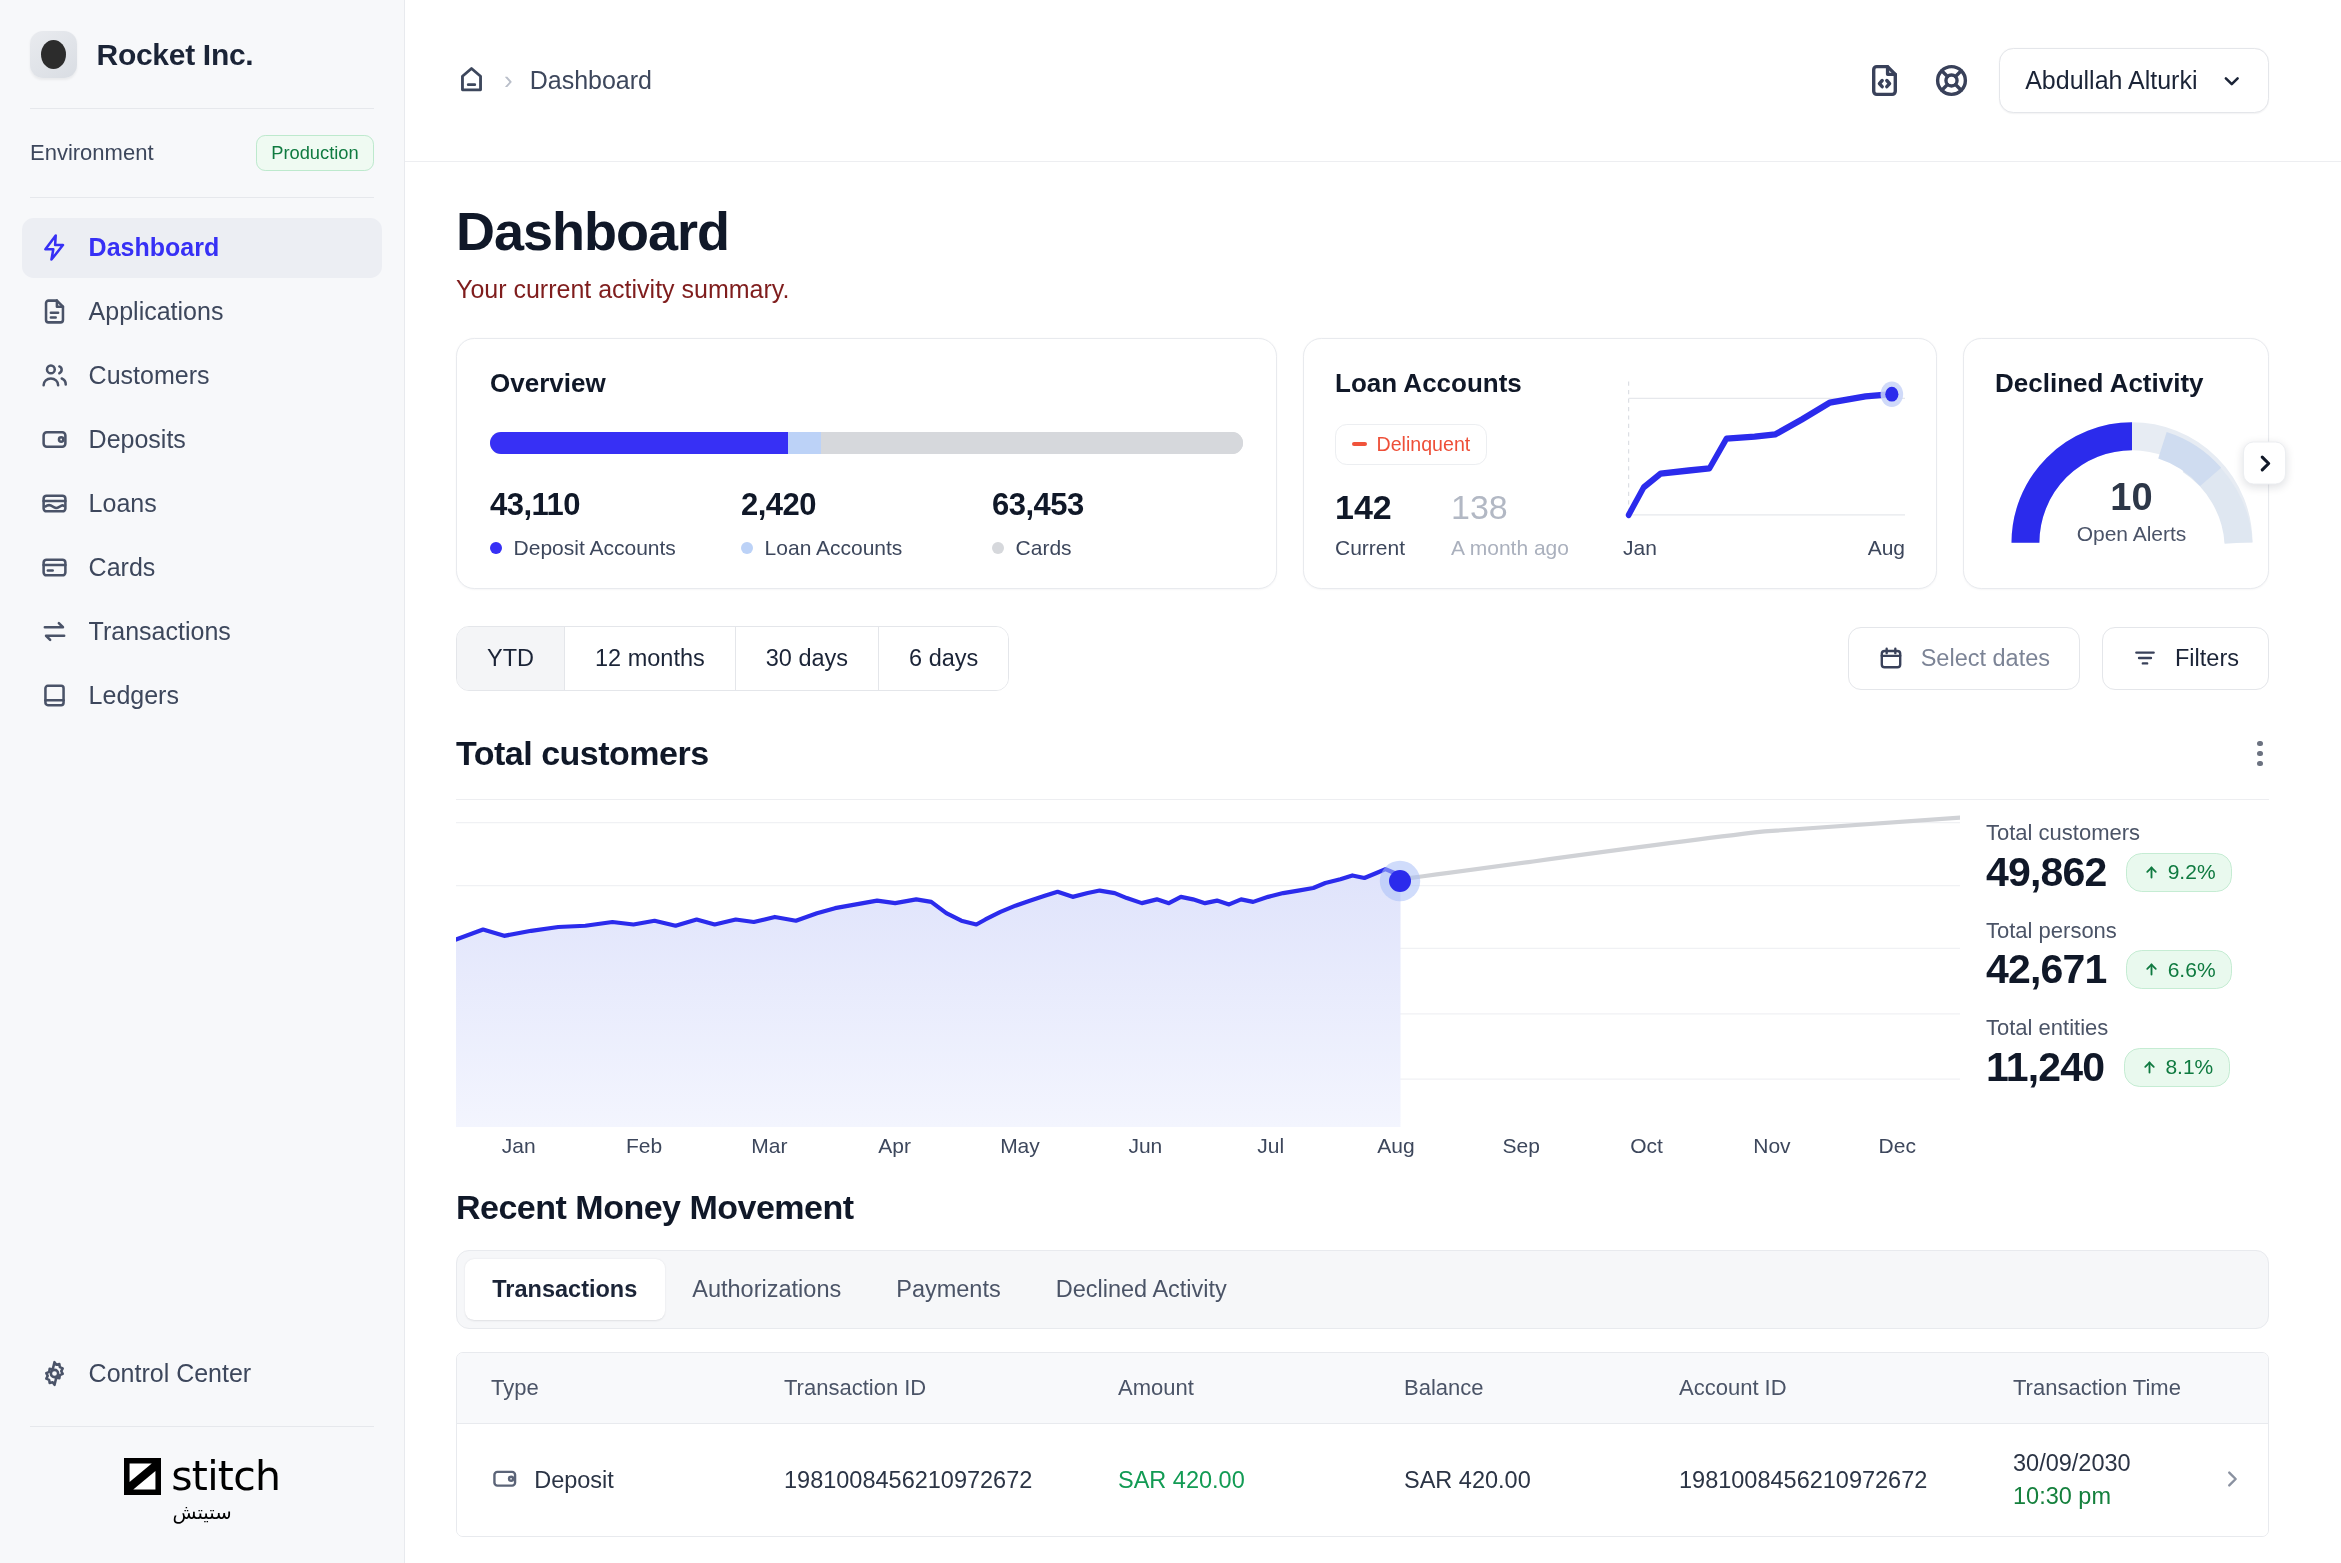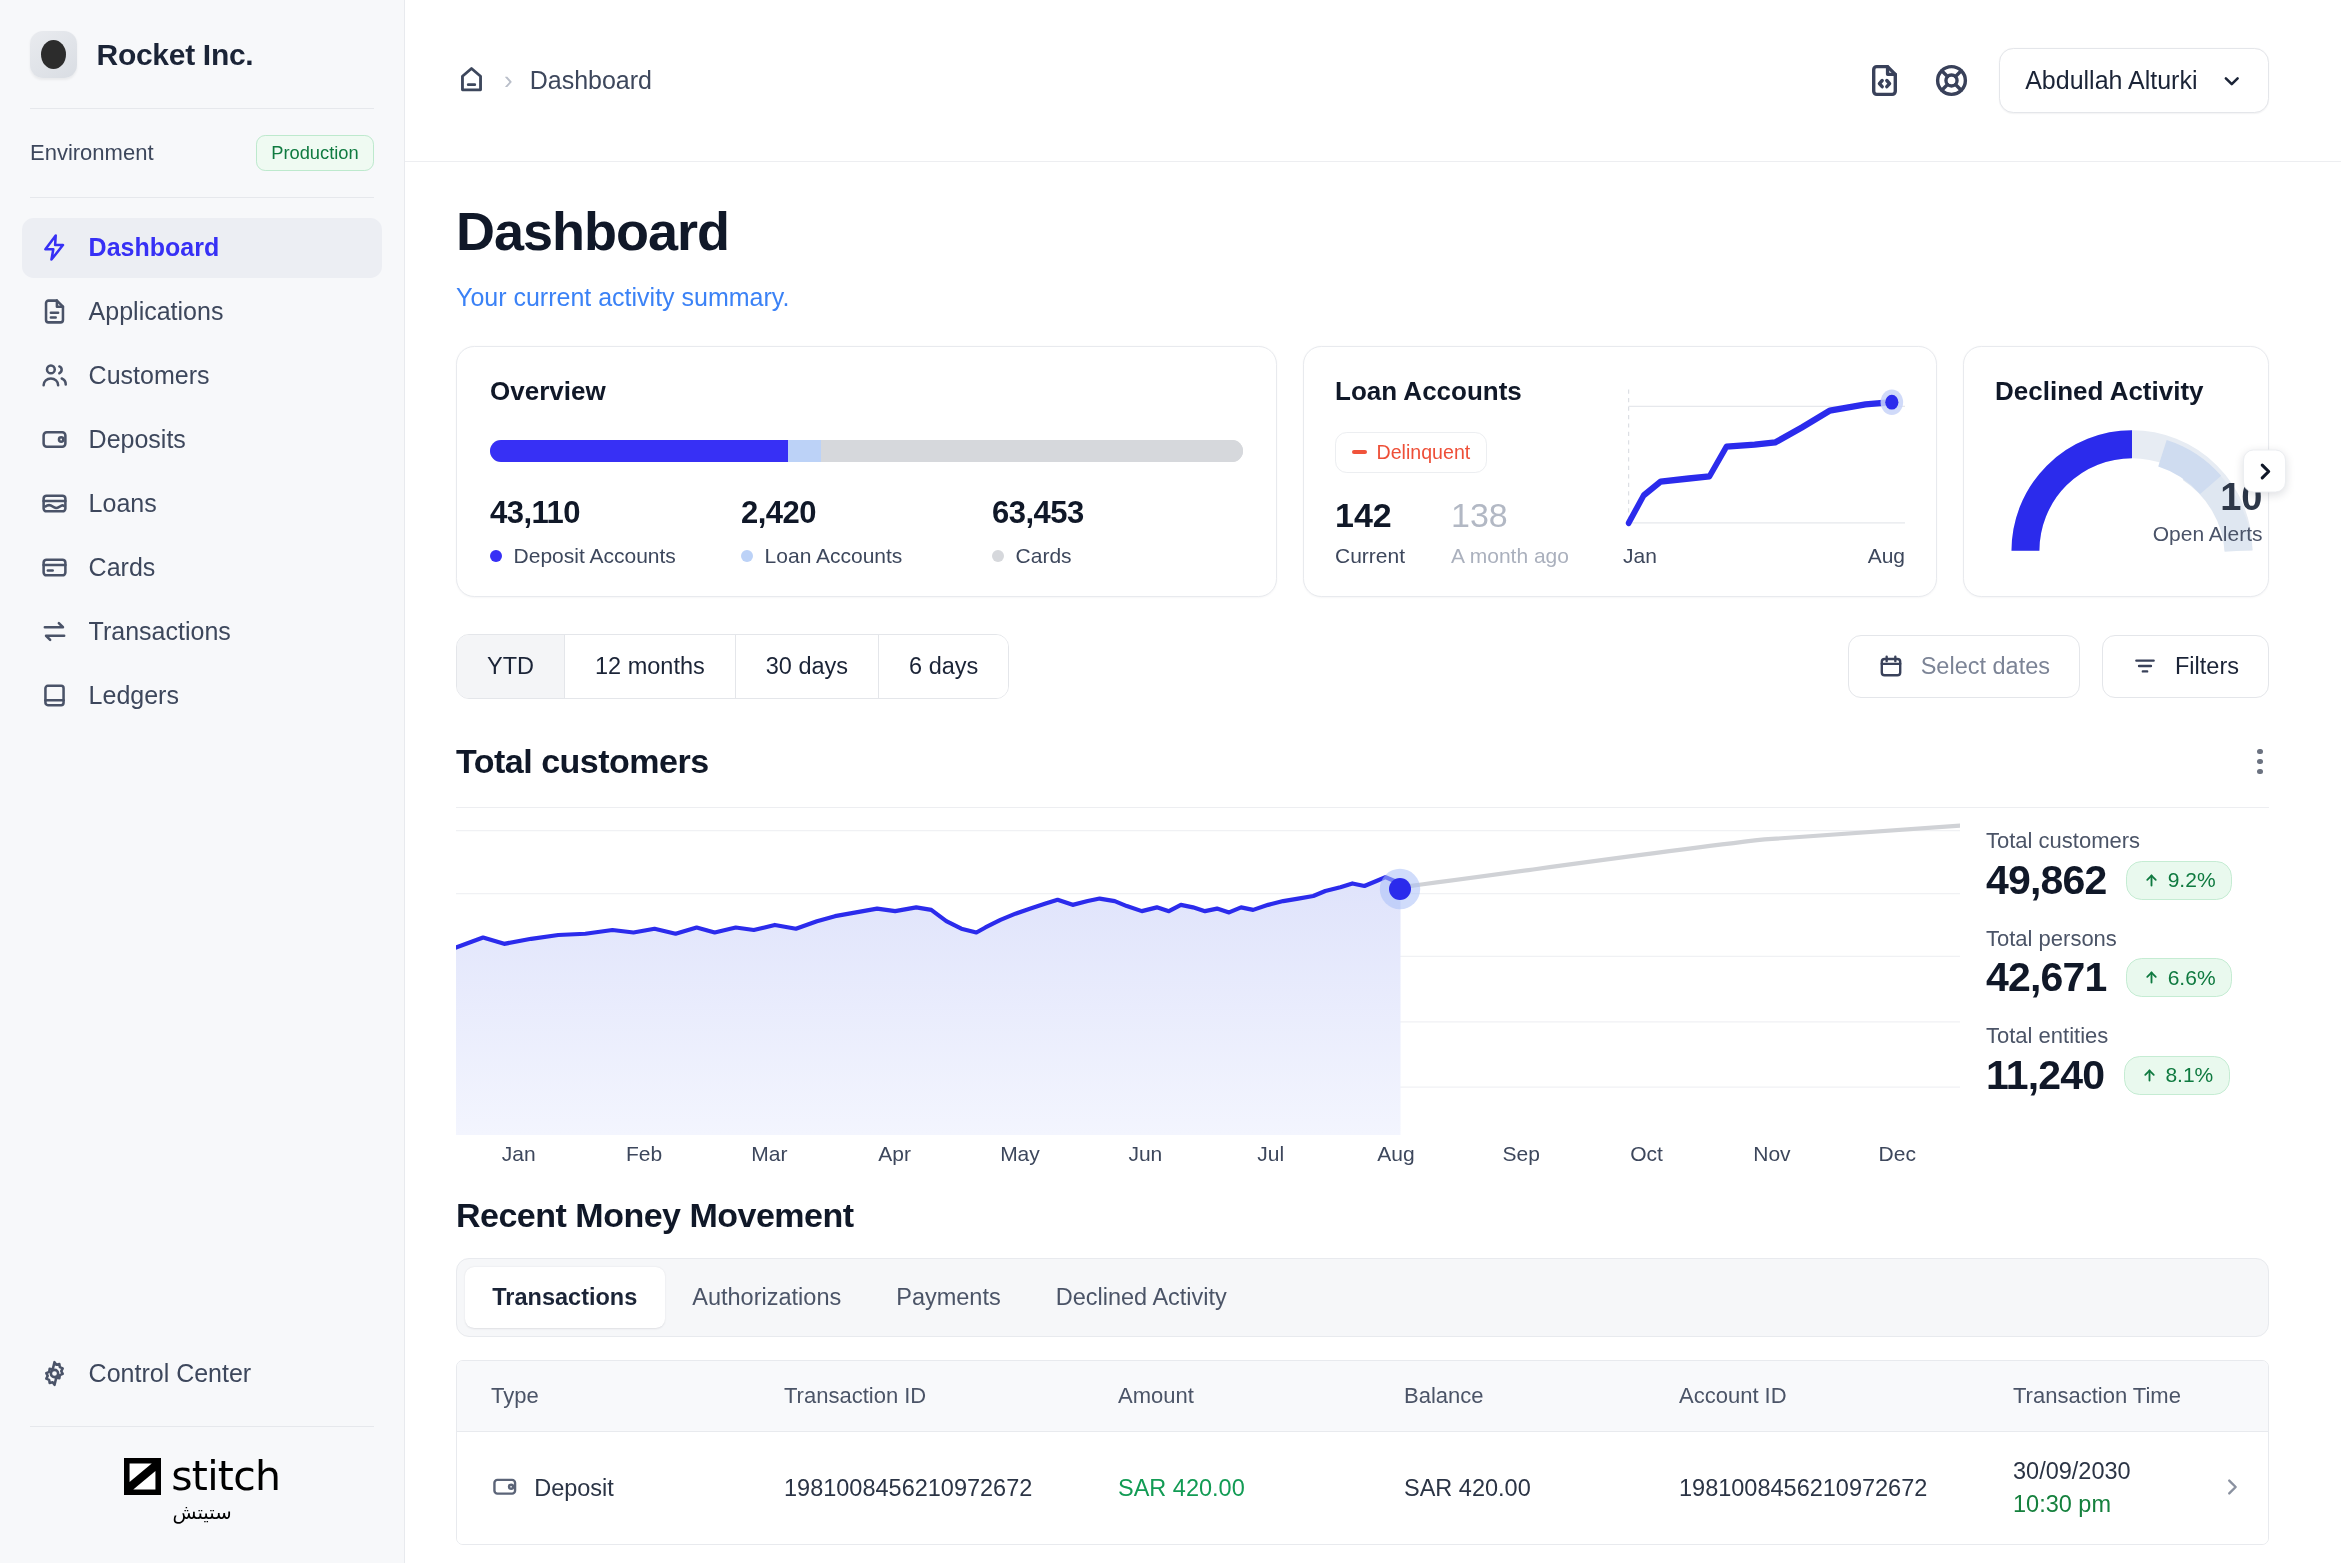--- a/index.html
+++ b/index.html
@@ -81,21 +81,21 @@
     border: 1.3px solid #e4e6ea; border-radius: 14.4px;
     padding: 17px 25px; background:#fff; cursor:pointer;
     box-shadow: 0 0.7px 1.3px rgba(16,24,40,.05);
   }
   .user-name { font-size: 25px; color:#1b2437; }
   .user-btn svg { width:23.5px; height:23.5px; stroke:#1b2437; fill:none; stroke-width:2.6; stroke-linecap:round; stroke-linejoin:round;}
 
   .content { padding: 0 73px 0 51px; flex:1; overflow:hidden; }
 
   .page-title { font-size: 54px; font-weight: 700; color:#101828; letter-spacing:-1px; margin-top: 38px; }
-  .page-sub { font-size: 25px; color:#3b82f6; margin-top: 21px; }
+  .page-sub { font-size: 25px; color:#7f1d1d; margin-top: 13px; }
 
   
   .kpi-row { display:flex; gap: 26px; margin-top: 34px; align-items:stretch; }
   .card {
     background:#fff; border: 1.3px solid #e8eaee; border-radius: 18.3px;
     box-shadow: 0 0.7px 2px rgba(16,24,40,.04);
   }
   .card-ov { flex: 0 0 821px; padding: 29px 33px 27.5px 33px; }
   .card-title { font-size: 26px; font-weight: 700; color:#101828; }
   .ov-bar { display:flex; height: 22px; border-radius: 11px; overflow:hidden; margin-top: 33px; background:#d6d8dc; }
@@ -121,21 +121,21 @@
   .loan-n-main { font-size: 34px; font-weight: 700; color:#101828; }
   .loan-n-sub { font-size: 34px; font-weight: 400; color:#b2b8c4; }
   .loan-cap { font-size: 21px; color:#3d475c; margin-top: 9.2px; }
   .loan-cap.muted { color:#aab0bd; }
   .loan-right { flex:1; display:flex; flex-direction:column; padding-top: 5.2px; }
   .loan-chart { flex:1; position:relative; }
   .loan-axis { display:flex; justify-content:space-between; font-size: 21px; color:#3d475c; padding-top: 3.9px;}
 
   .card-decl { flex: 1; padding: 29px 0 0 31px; position:relative; overflow:visible; }
   .gauge-wrap { position:relative; width: 262px; height: 137px; margin: 17px auto 0 auto; }
-  .gauge-val { position:absolute; left:0; right:0; bottom: 15px; text-align:right; }
+  .gauge-val { position:absolute; left:0; right:0; bottom: 7px; text-align:center; }
   .gauge-num { font-size: 38px; font-weight: 700; color:#2d3748; line-height:1; }
   .gauge-lab { font-size: 21px; color:#4a5368; margin-top: 6.5px; }
   .decl-next {
     position:absolute; right: -18.3px; top: 50%; transform: translateY(-50%);
     width: 43px; height: 43px; border-radius: 10.5px; background:#fff;
     border:0.7px solid #eceef1; box-shadow: 0 2.6px 9.2px rgba(16,24,40,.14);
     display:flex; align-items:center; justify-content:center; cursor:pointer;
   }
   .decl-next svg { width:22px; height:22px; stroke:#101828; fill:none; stroke-width:3.4; stroke-linecap:round; stroke-linejoin:round;}
 

